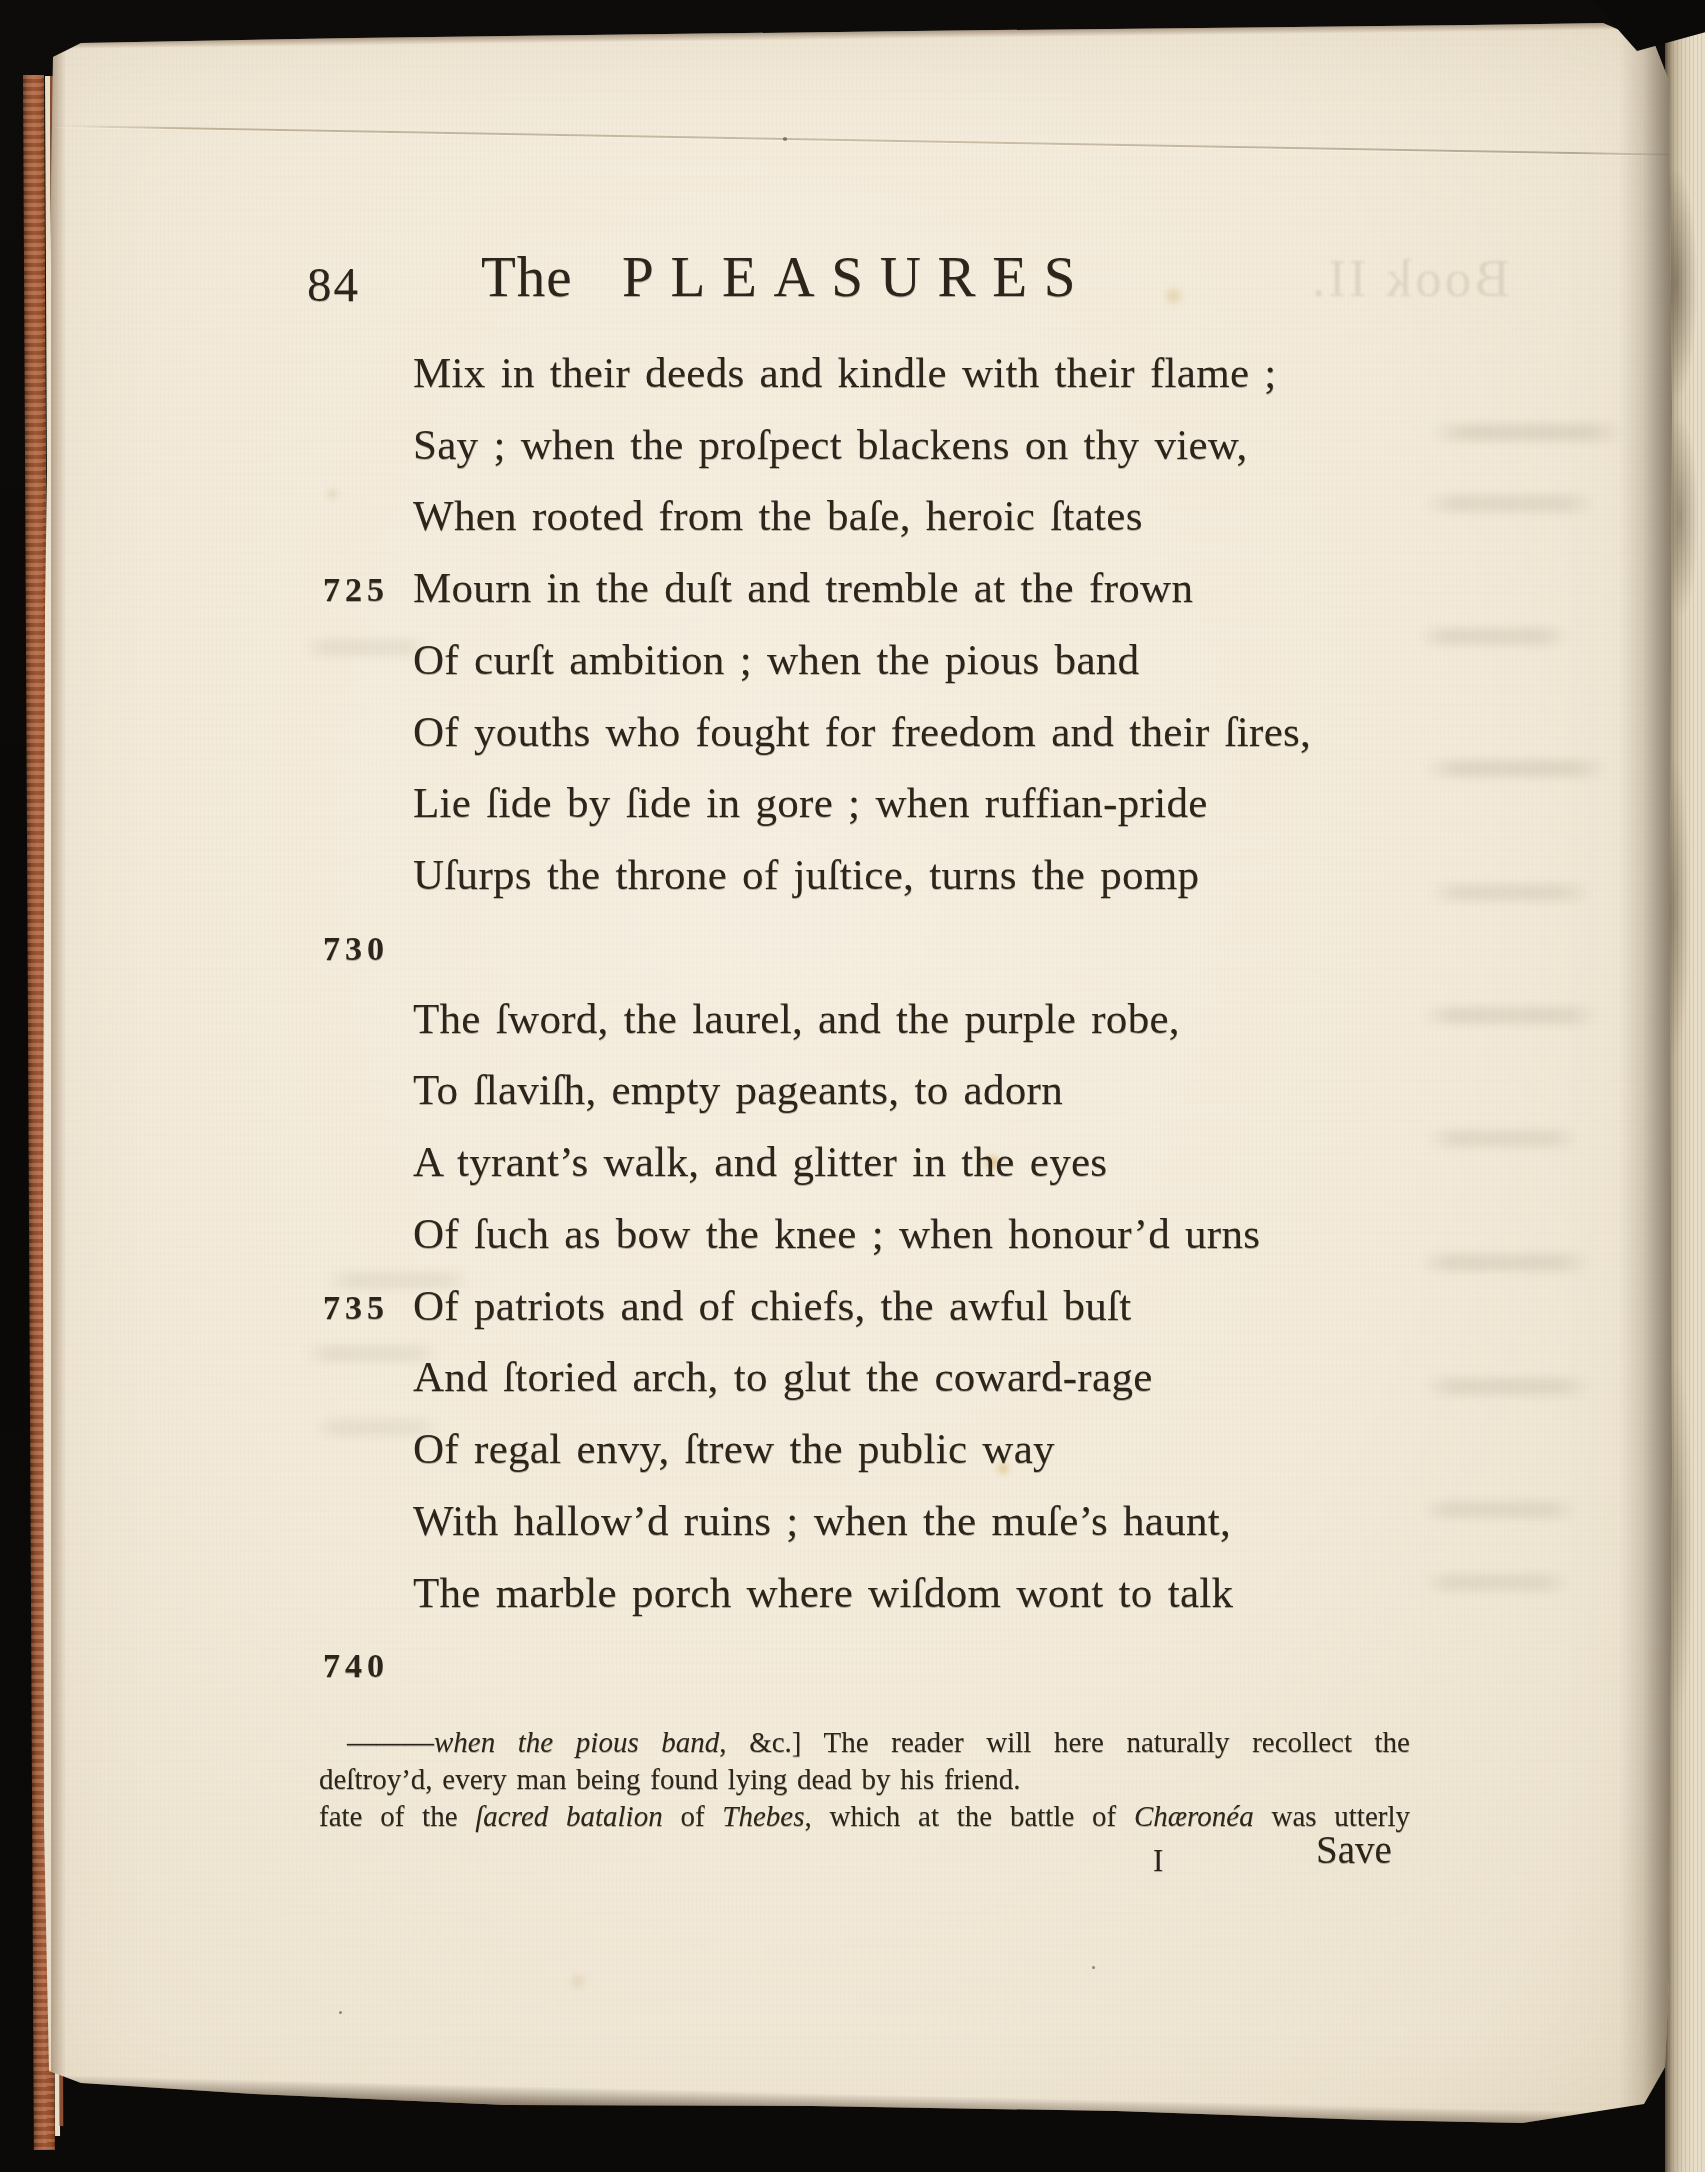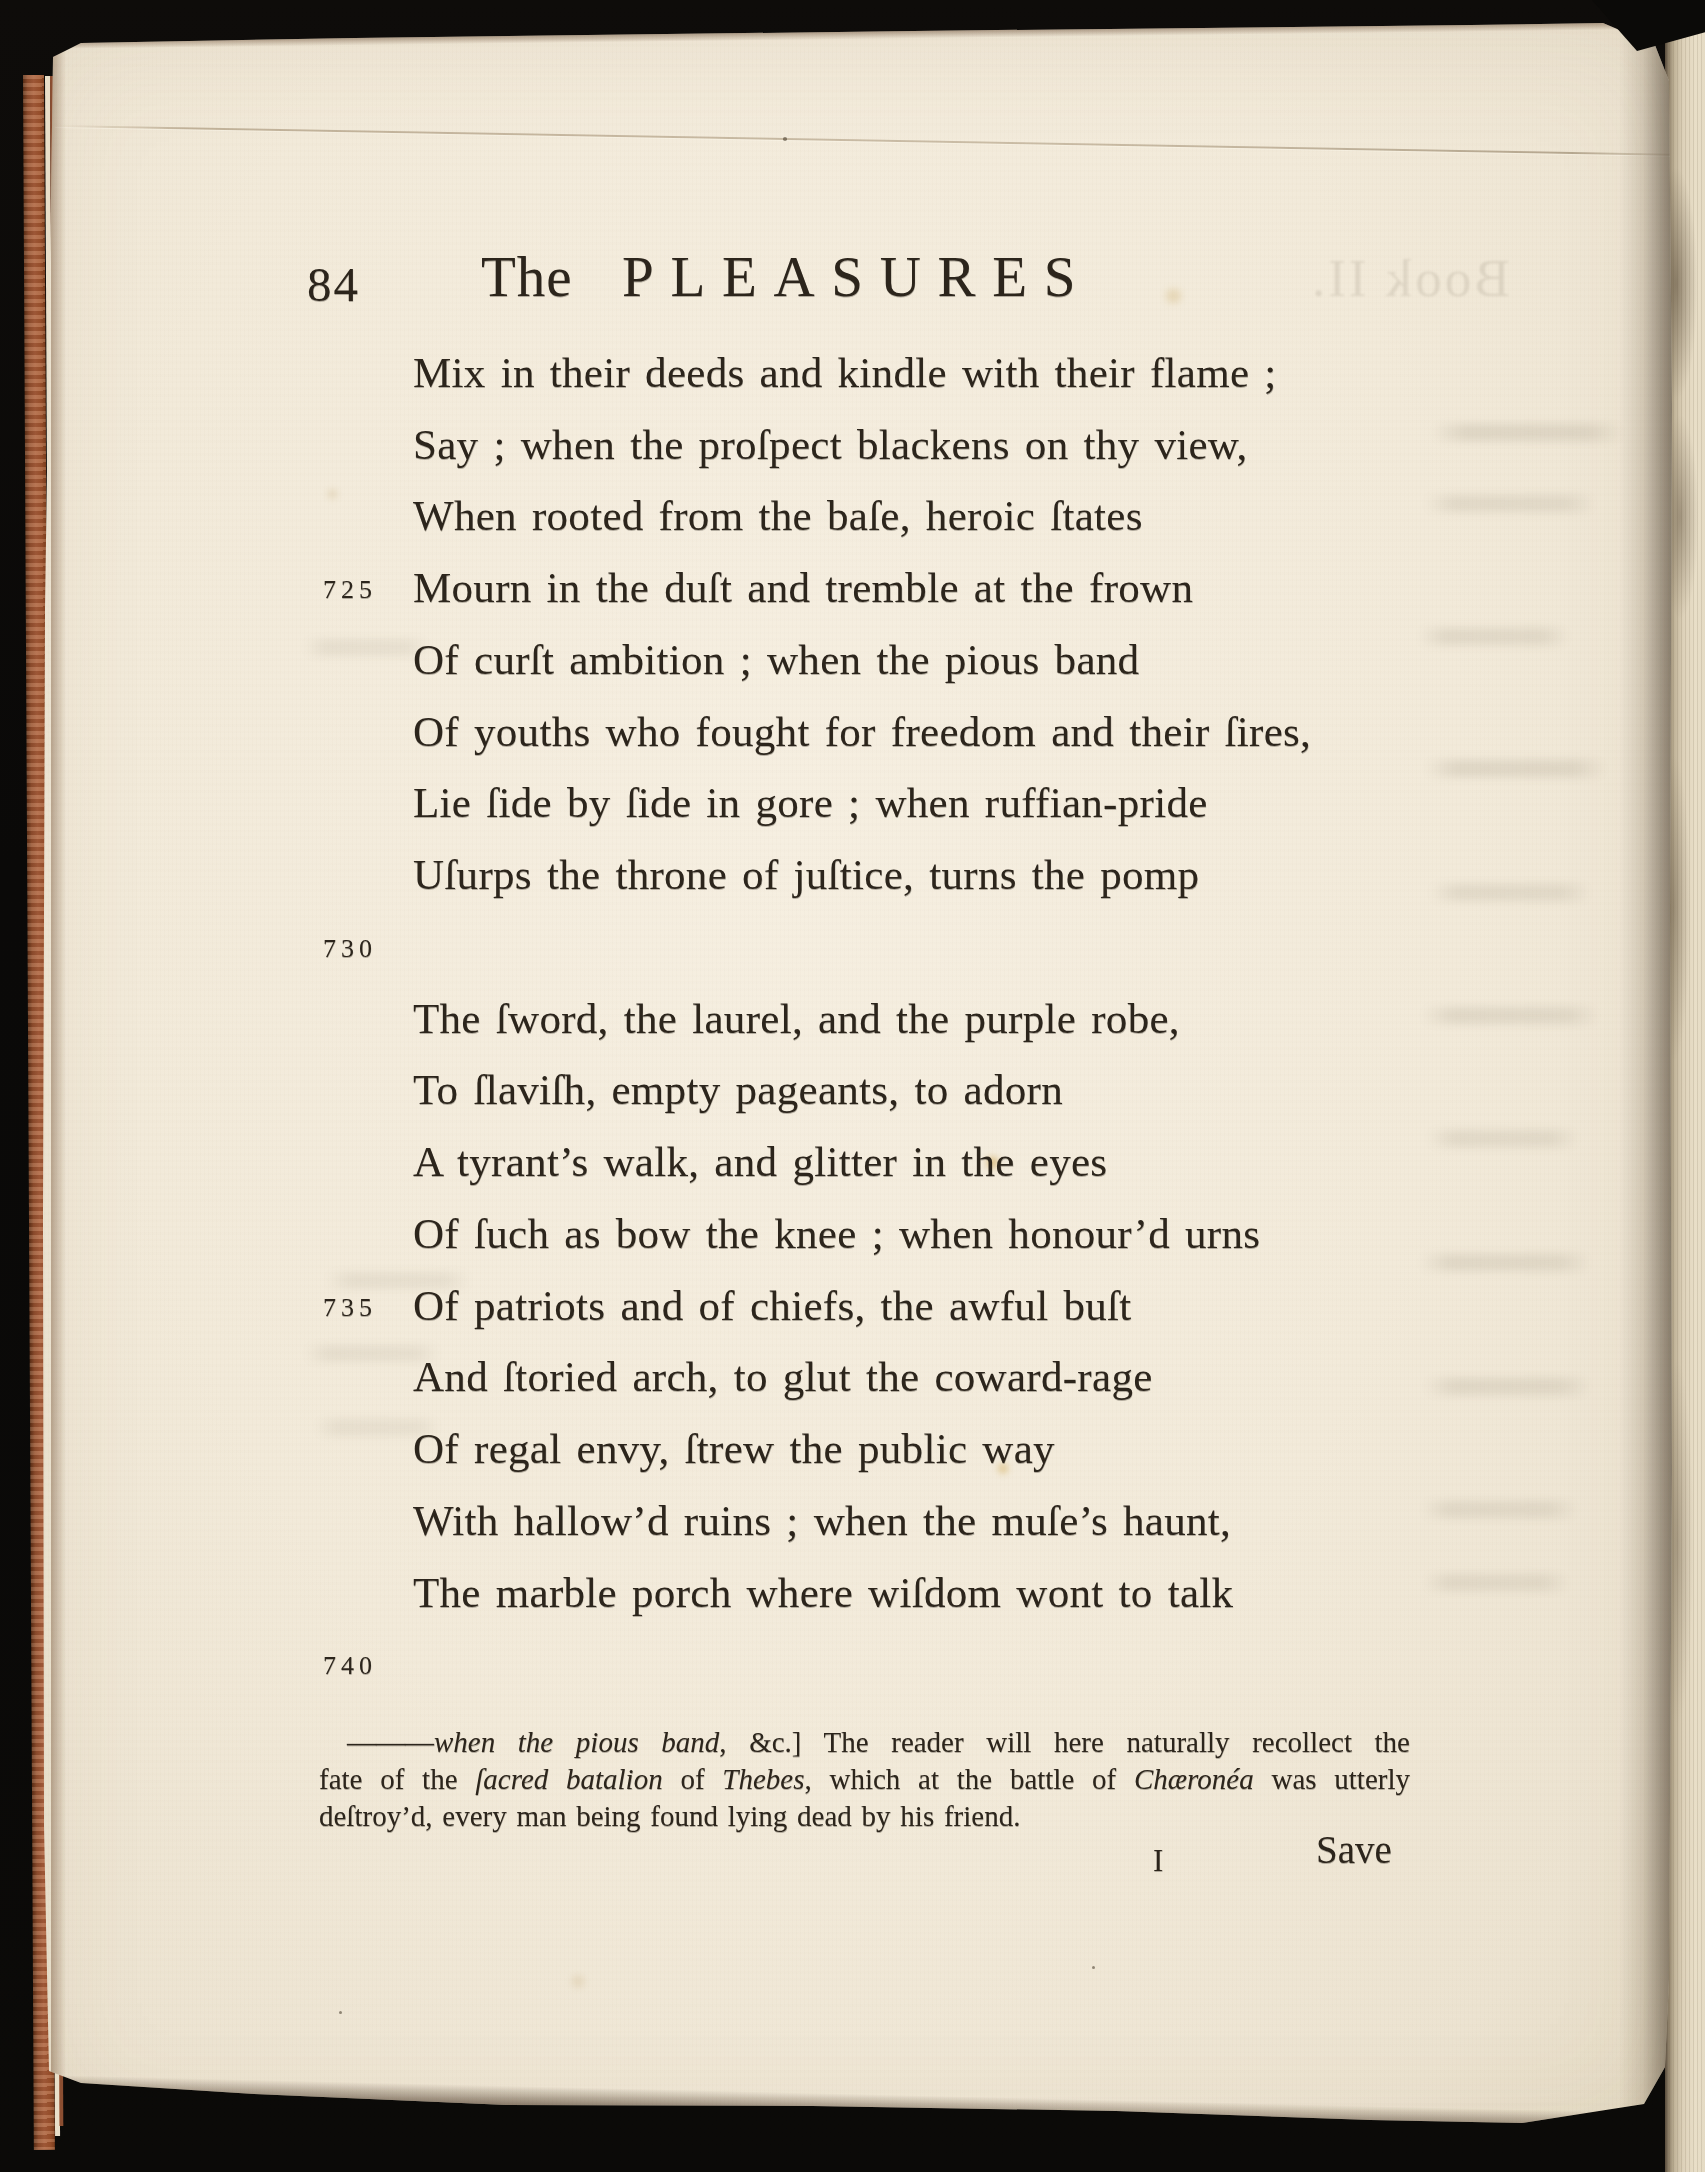--- a/index.html
+++ b/index.html
@@ -89,21 +89,21 @@
     position:absolute;left:55px;top:127px;width:1649px;height:1px;
     background:rgba(255,252,240,.35);transform:rotate(1.02deg);transform-origin:left top;filter:blur(0.5px);
   }
   
   .ink{color:#2c251c;text-shadow:0.3px 0.5px 0.4px rgba(43,36,27,.32);}
   .pagenum{position:absolute;left:307px;top:260px;font-size:49px;line-height:1;letter-spacing:2px;}
   .the{position:absolute;left:481px;top:248px;font-size:57px;line-height:1;letter-spacing:1px;}
   .title-main{position:absolute;left:622px;top:248px;font-size:57px;line-height:1;letter-spacing:16.7px;}
   #poem{position:absolute;left:401px;top:337px;width:1065px;font-size:43px;letter-spacing:0.3px;word-spacing:4px;}
   .pline{position:absolute;left:12px;height:72px;line-height:72px;white-space:nowrap;}
-  .pline .num{position:absolute;left:-90px;top:1.5px;font-size:26px;letter-spacing:5px;line-height:72px;}
+  .pline .num{position:absolute;left:-90px;top:1.5px;font-size:34px;letter-spacing:5px;line-height:72px;font-weight:bold;}
   #footnote{position:absolute;left:319px;top:1724px;width:1091px;font-size:29px;line-height:37px;word-spacing:2.5px;}
   .fline{text-align:justify;text-align-last:justify;white-space:nowrap;}
   .fline.first{text-indent:28px;}
   .fline.last{text-align-last:left;white-space:normal;}
   .fit{font-style:italic;}
   .sig{position:absolute;left:1153px;top:1845px;font-size:31px;line-height:1;}
   .catch{position:absolute;left:1316px;top:1830px;font-size:39px;line-height:1;}
   
   .ghost-head{
     position:absolute;left:1309px;top:252px;font-size:53px;line-height:1;
@@ -189,22 +189,22 @@
         <div class="pline" style="top: 933px; text-align: right;"><span class="num">735</span><span>Of patriots and of chiefs, the awful buſt</span></div>
         <div class="pline" style="top: 1004px;"><span>And ſtoried arch, to glut the coward-rage</span></div>
         <div class="pline" style="top: 1076px;"><span>Of regal envy, ſtrew the public way</span></div>
         <div class="pline" style="top: 1148px;"><span>With hallow’d ruins ; when the muſe’s haunt,</span></div>
         <div class="pline" style="top: 1220px;"><span>The marble porch where wiſdom wont to talk</span></div>
         <div class="pline" style="top: 1291px;"><span class="num">740</span></div>
       </div>
 
     <div id="footnote" class="ink">
         <div class="fline first"><span>———</span><span class="fit">when the pious band</span><span>, &amp;c.]  The reader will here naturally recollect the</span></div>
+        <div class="fline last"><span>deſtroy’d, every man being found lying dead by his friend.</span></div>
         <div class="fline"><span>fate of the </span><span class="fit">ſacred batalion</span><span> of </span><span class="fit">Thebes</span><span>, which at the battle of </span><span class="fit">Chæronéa</span><span> was utterly</span></div>
-        <div class="fline last"><span>deſtroy’d, every man being found lying dead by his friend.</span></div>
       </div>
 
     <span class="sig ink">I</span>
     <span class="catch ink">Save</span>
 
     <div class="top-shadow"></div>
     <div class="bottom-shadow"></div>
     <div class="left-shadow"></div>
     <div class="right-shadow"></div>
     <div class="vignette"></div>

